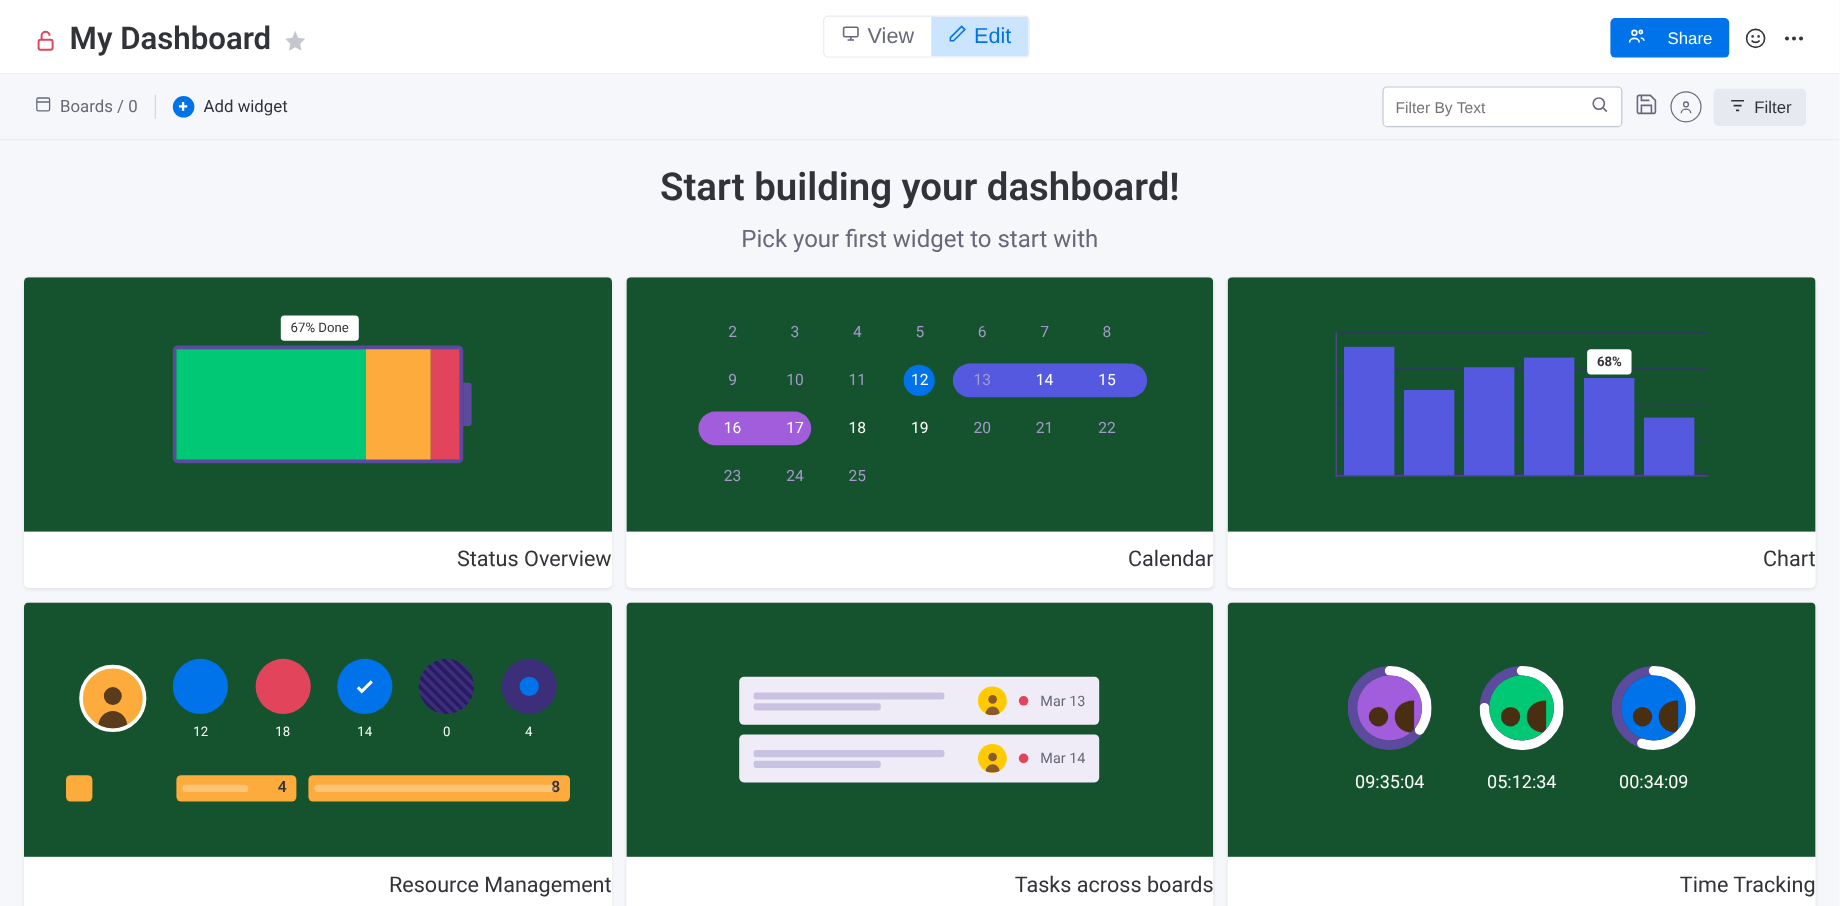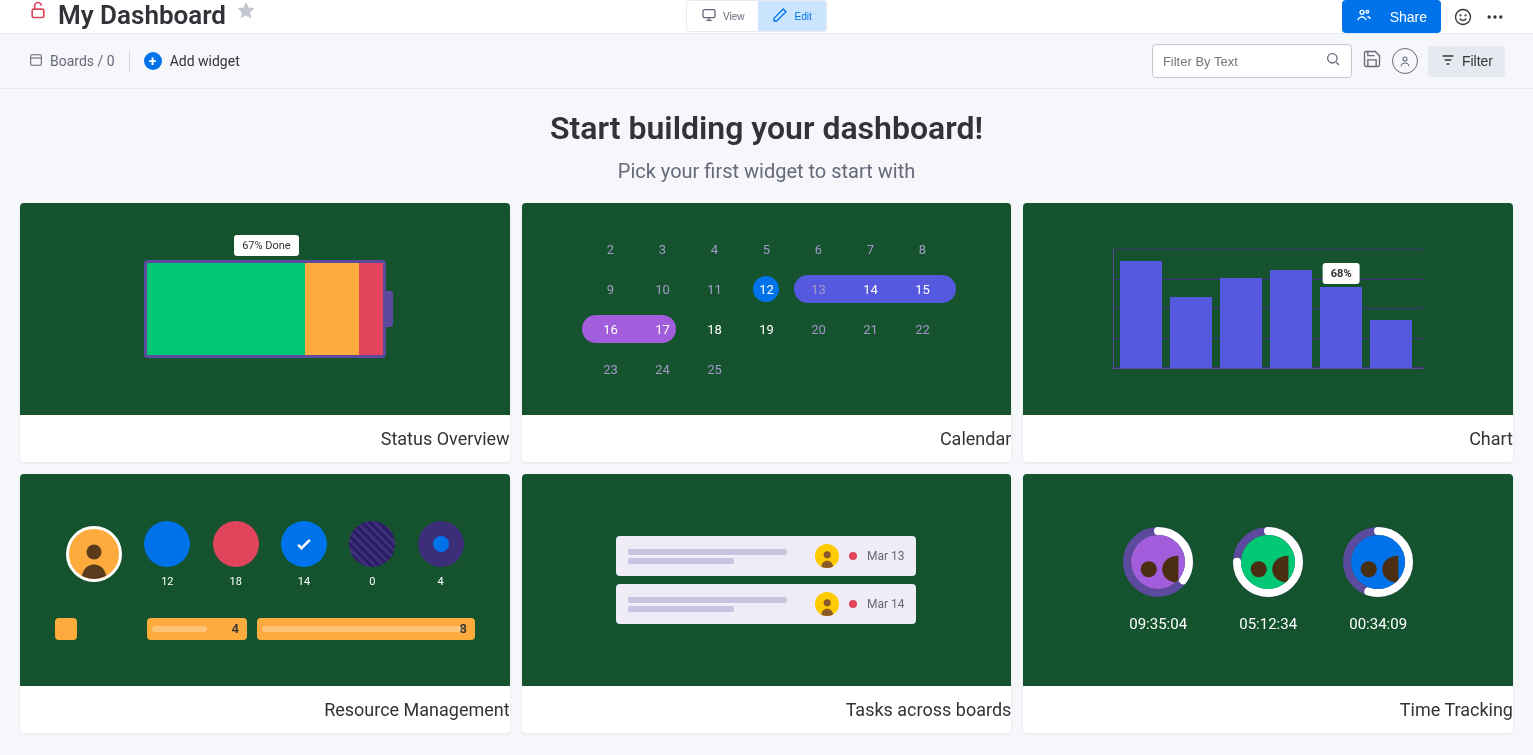--- a/index.html
+++ b/index.html
@@ -1,23 +1,23 @@
 <!DOCTYPE html>
 <html><head>
 <meta charset="utf-8">
 <style>
 * { box-sizing: border-box; margin: 0; padding: 0; }
 body { font-family: -apple-system, BlinkMacSystemFont, "Segoe UI", Roboto, Arial, sans-serif; background: #fff; color: #323338; width: 1533px; }
-.header { display: flex; align-items: flex-start; padding: 0 28px; border-bottom: 1px solid #e6e9ef; }
+.header { display: flex; align-items: flex-end; padding: 13px 28px; border-bottom: 1px solid #e6e9ef; }
 .lock-icon { color: #e2445c; margin-right: 10px; }
 .page-title { font-size: 26px; font-weight: 600; color: #323338; margin-right: 10px; }
 .star-icon { color: #c5c7d0; }
 .header-center { margin-left: 430px; display: flex; gap: 8px; }
 .view-edit-wrap { display: flex; border: 1px solid #e6e9ef; border-radius: 4px; overflow: hidden; }
-.ve-btn { display: flex; align-items: center; gap: 6px; padding: 6px 14px; background: #fff; border: none; cursor: pointer; font-size: 10px; color: #676879; }
+.ve-btn { display: flex; align-items: center; gap: 6px; padding: 6px 14px; background: #fff; border: none; cursor: pointer; font-size: 18px; color: #676879; }
 .ve-btn.active { background: #cce5ff; color: #0073ea; }
 .header-right { margin-left: auto; display: flex; align-items: center; gap: 12px; }
 .share-btn { background: #0073ea; color: #fff; border: none; border-radius: 4px; padding: 7px 14px; font-size: 14px; font-weight: 500; cursor: pointer; display: flex; align-items: center; gap: 18px; }
 .icon-btn { background: none; border: none; cursor: pointer; color: #323338; display: flex; align-items: center; }
 .toolbar { display: flex; align-items: center; padding: 10px 28px; background: #f6f7fb; border-bottom: 1px solid #e6e9ef; gap: 14px; }
 .boards-label { font-size: 14px; color: #676879; display: flex; align-items: center; gap: 6px; }
 .divider { width: 1px; height: 20px; background: #d0d4e4; }
 .add-widget { display: flex; align-items: center; gap: 8px; cursor: pointer; font-size: 14px; color: #323338; }
 .plus-circle { width: 18px; height: 18px; border-radius: 50%; background: #0073ea; color: #fff; display: flex; align-items: center; justify-content: center; font-size: 14px; font-weight: bold; }
 .toolbar-right { margin-left: auto; display: flex; align-items: center; gap: 10px; }

